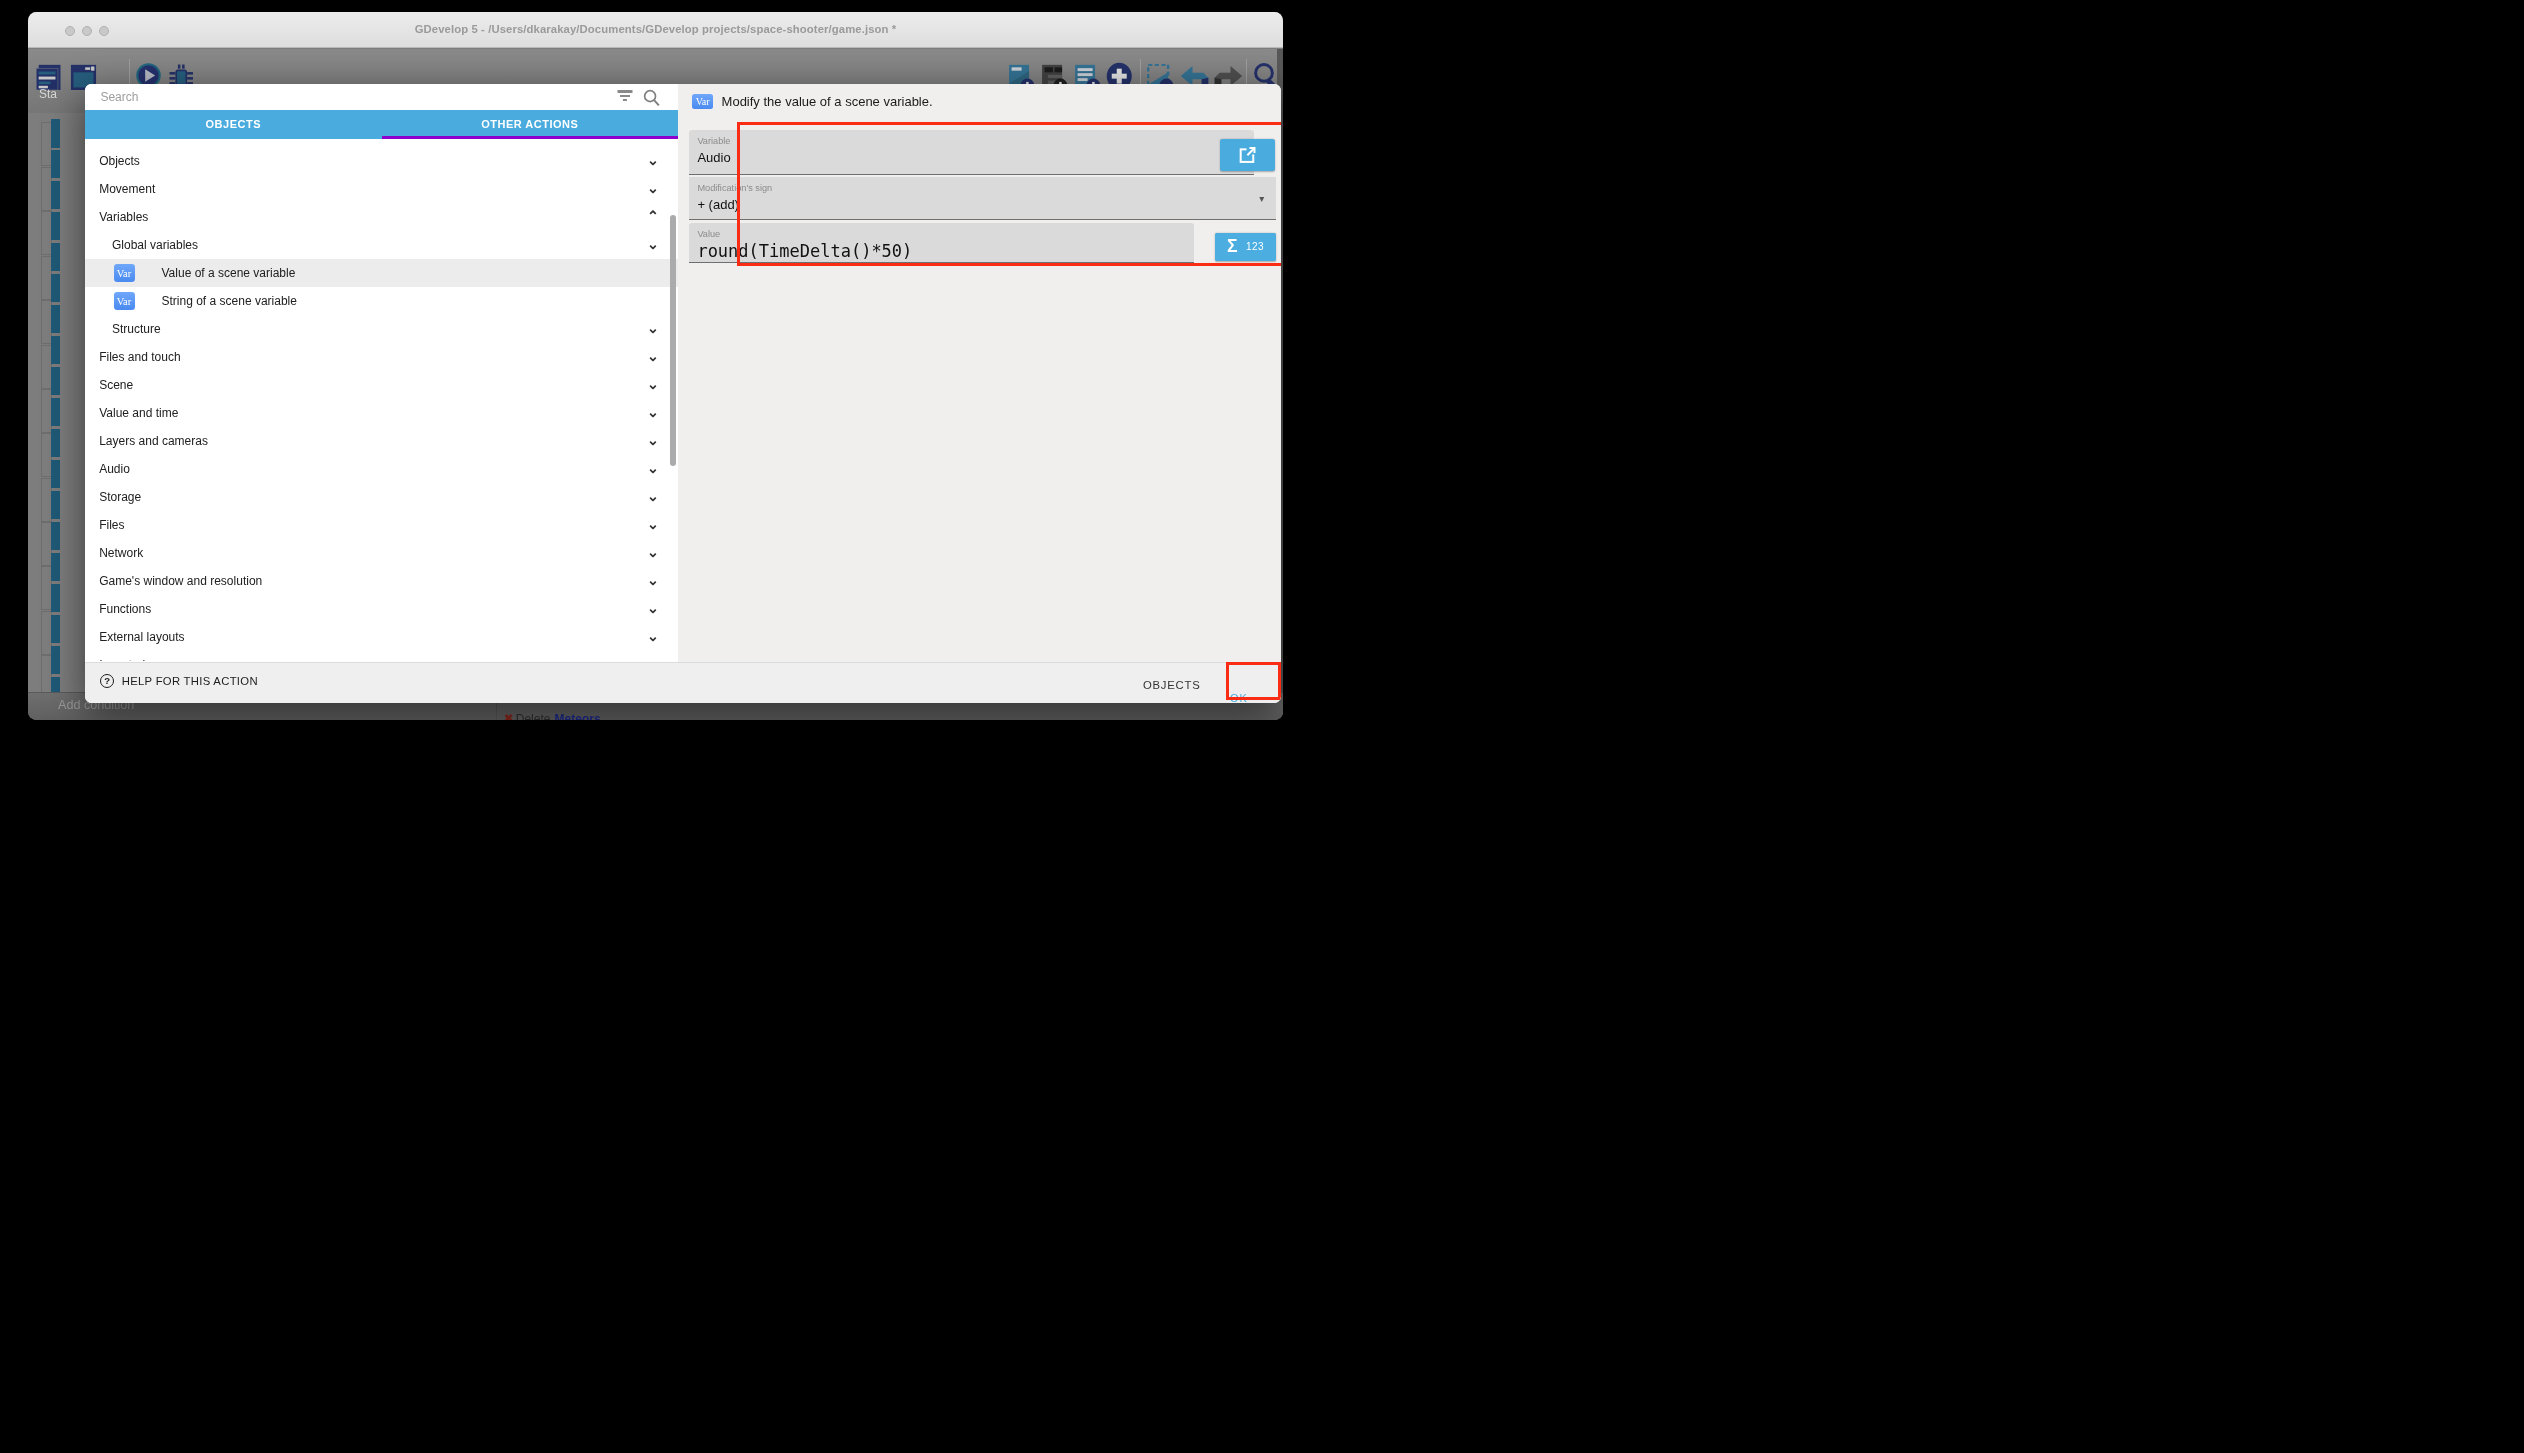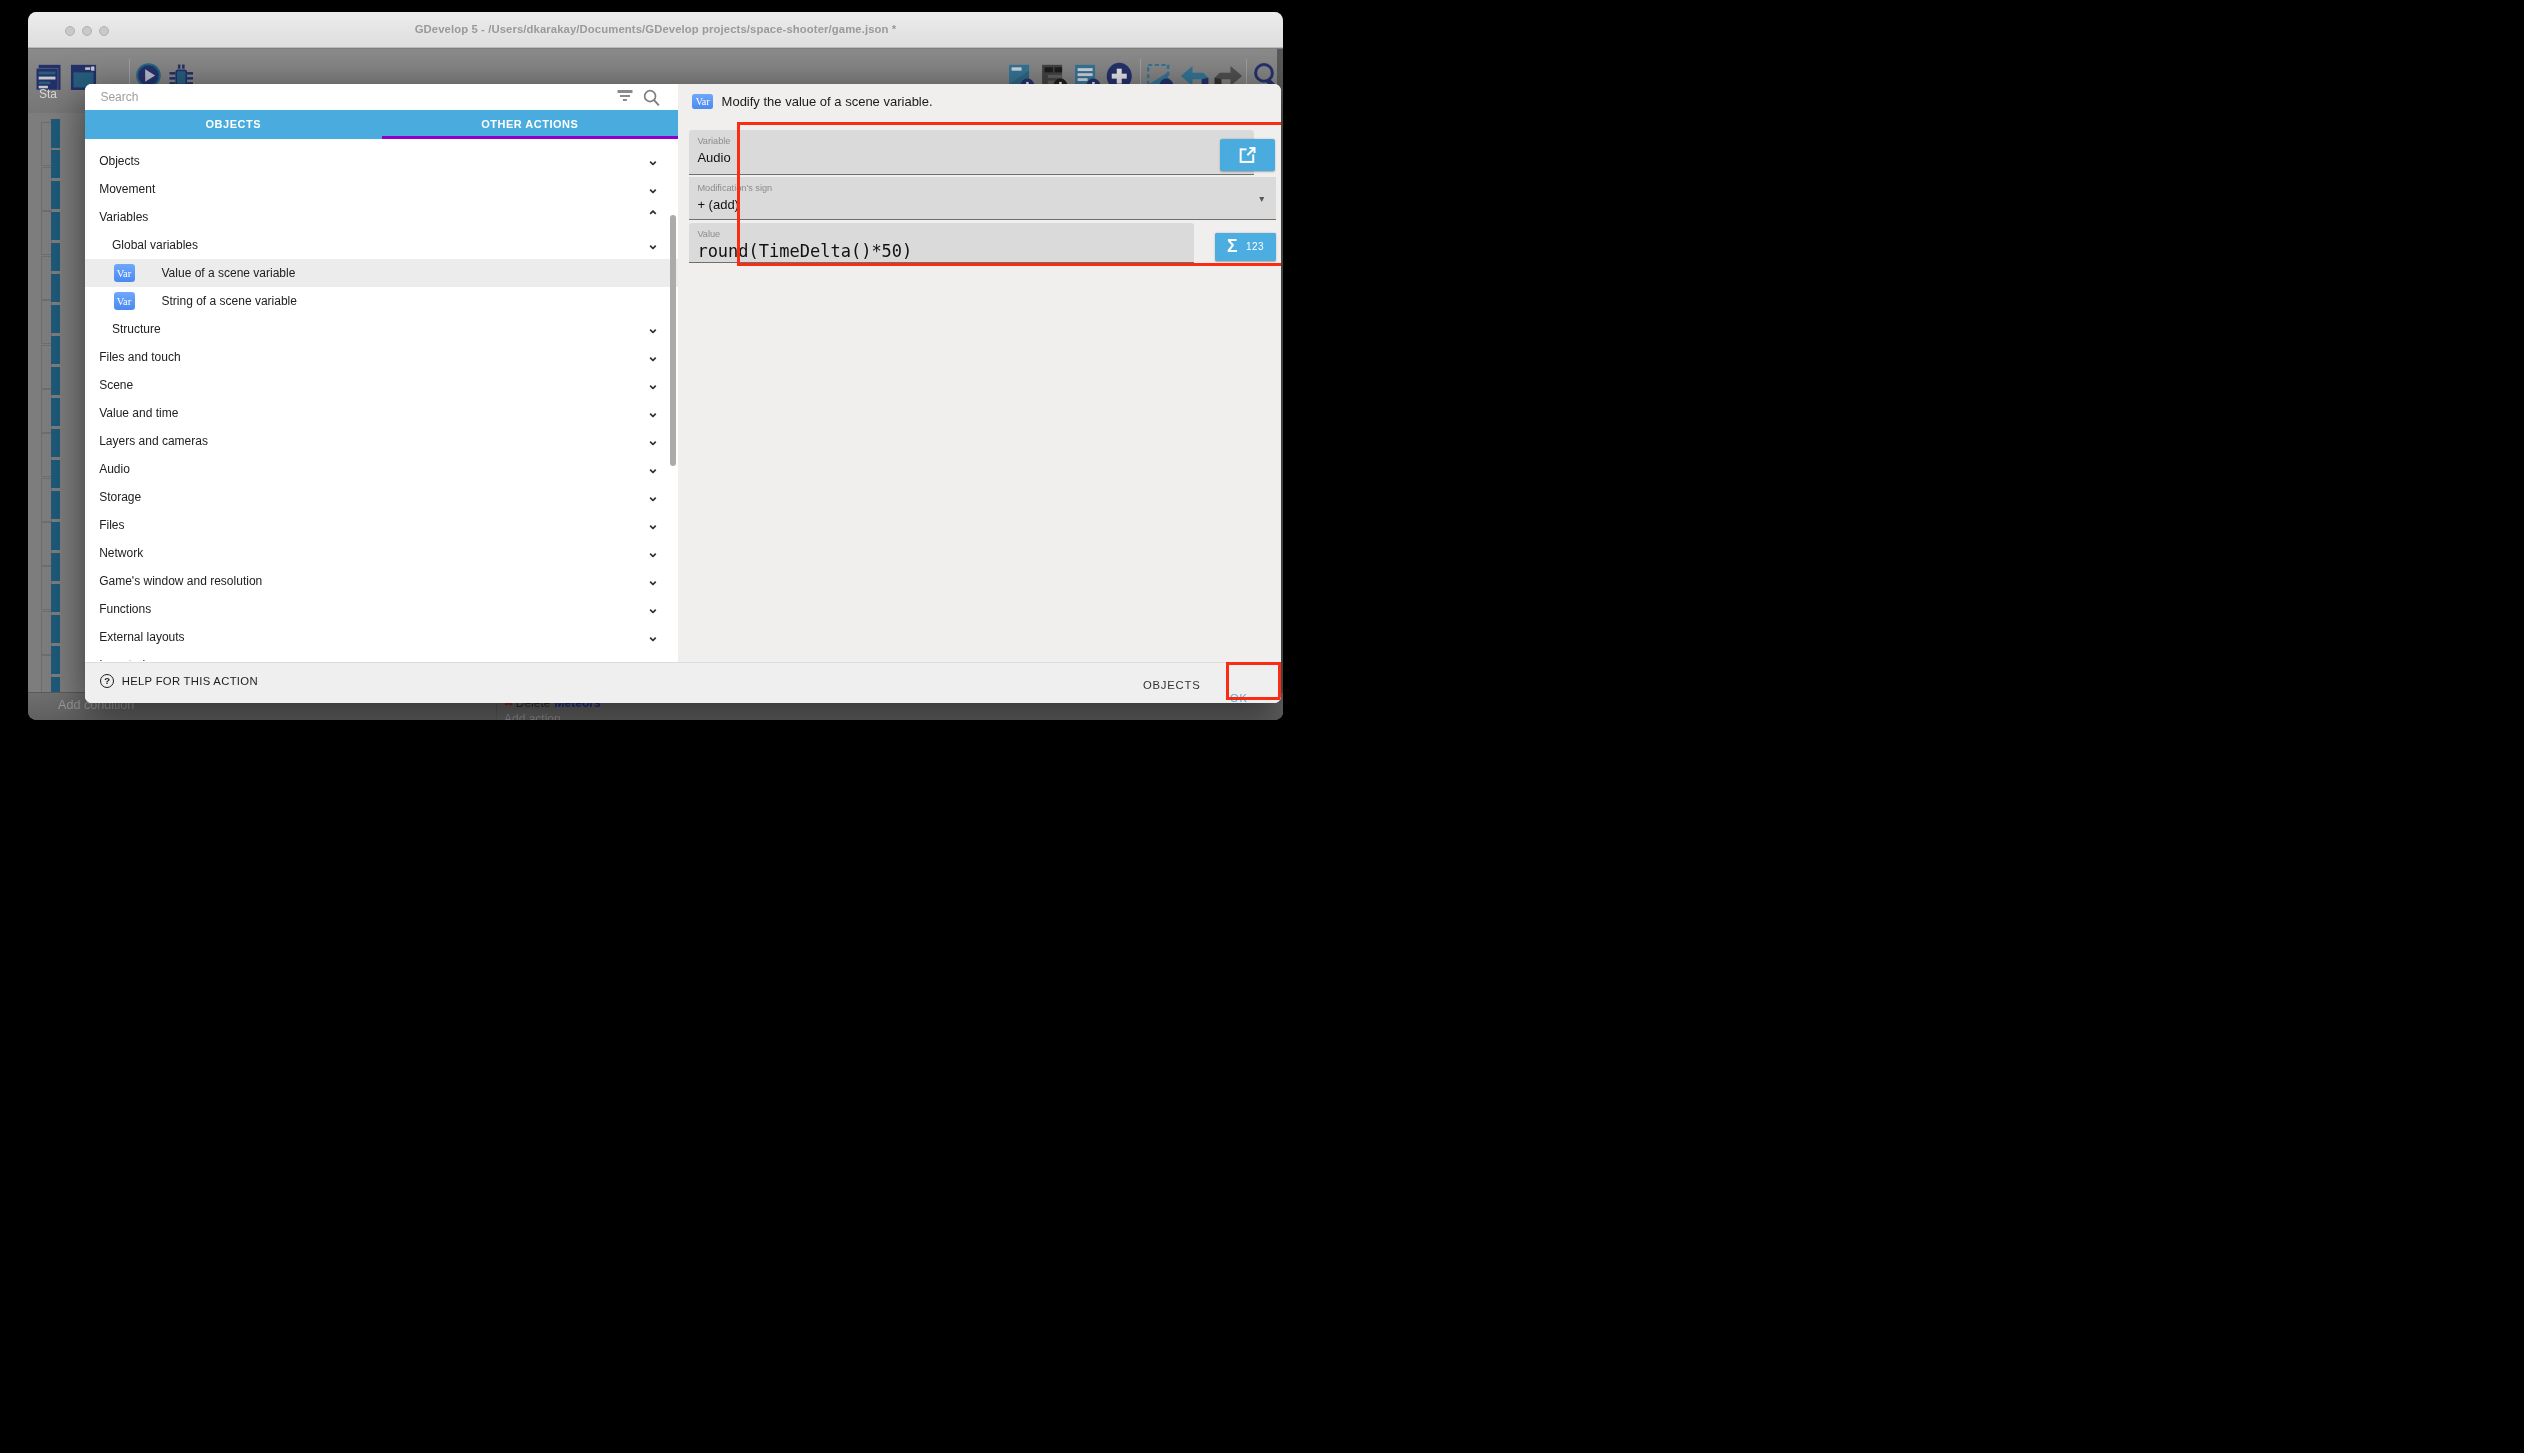--- a/index.html
+++ b/index.html
@@ -27,21 +27,21 @@
   .ev-olive{position:absolute;background:#6e6226;}
   .ev-sel{position:absolute;border:1.7px solid #1f5a78;}
   #bg-scrollbar{position:absolute;right:2.5px;top:80px;width:6.7px;height:326px;border-radius:3.3px;background:#4f4f4f;}
   #win-right-shade{position:absolute;right:0;top:37px;width:5.9px;height:671px;background:#585858;}
 
   #bottom-events{position:absolute;left:0;top:680px;width:100%;height:28.5px;border-top:0.8px solid #5a5a5a;
                  background:linear-gradient(#6f6f6f,#606060);}
   #cond-col{position:absolute;left:30px;top:5px;color:#9c9c9c;font-size:12.6px;}
   #act-divider{position:absolute;left:468px;top:0;width:0.8px;height:100%;background:#585858;}
   #act-col{position:absolute;left:476px;top:3.3px;}
-  #delete-row{display:flex;align-items:center;font-size:12px;}
+  #delete-row{display:flex;align-items:center;font-size:12px;margin-top:16px;}
   #delete-x{color:#8a251b;font-size:11px;margin-right:2.5px;font-weight:bold;}
   #delete-verb{color:#2e2e2e;}
   #delete-obj{color:#1d2a8c;font-weight:bold;margin-left:4.2px;}
   #add-action{color:#8f8f8f;font-size:12px;margin-top:2.5px;}
 
   
   #dialog{position:absolute;left:57px;top:72px;width:1196px;height:619px;border-radius:6.7px;overflow:hidden;
           background:#fff;box-shadow:0 11.7px 38px rgba(0,0,0,.55);}
   
   #left-col{position:absolute;left:0;top:0;width:593px;height:578px;background:#fff;}

